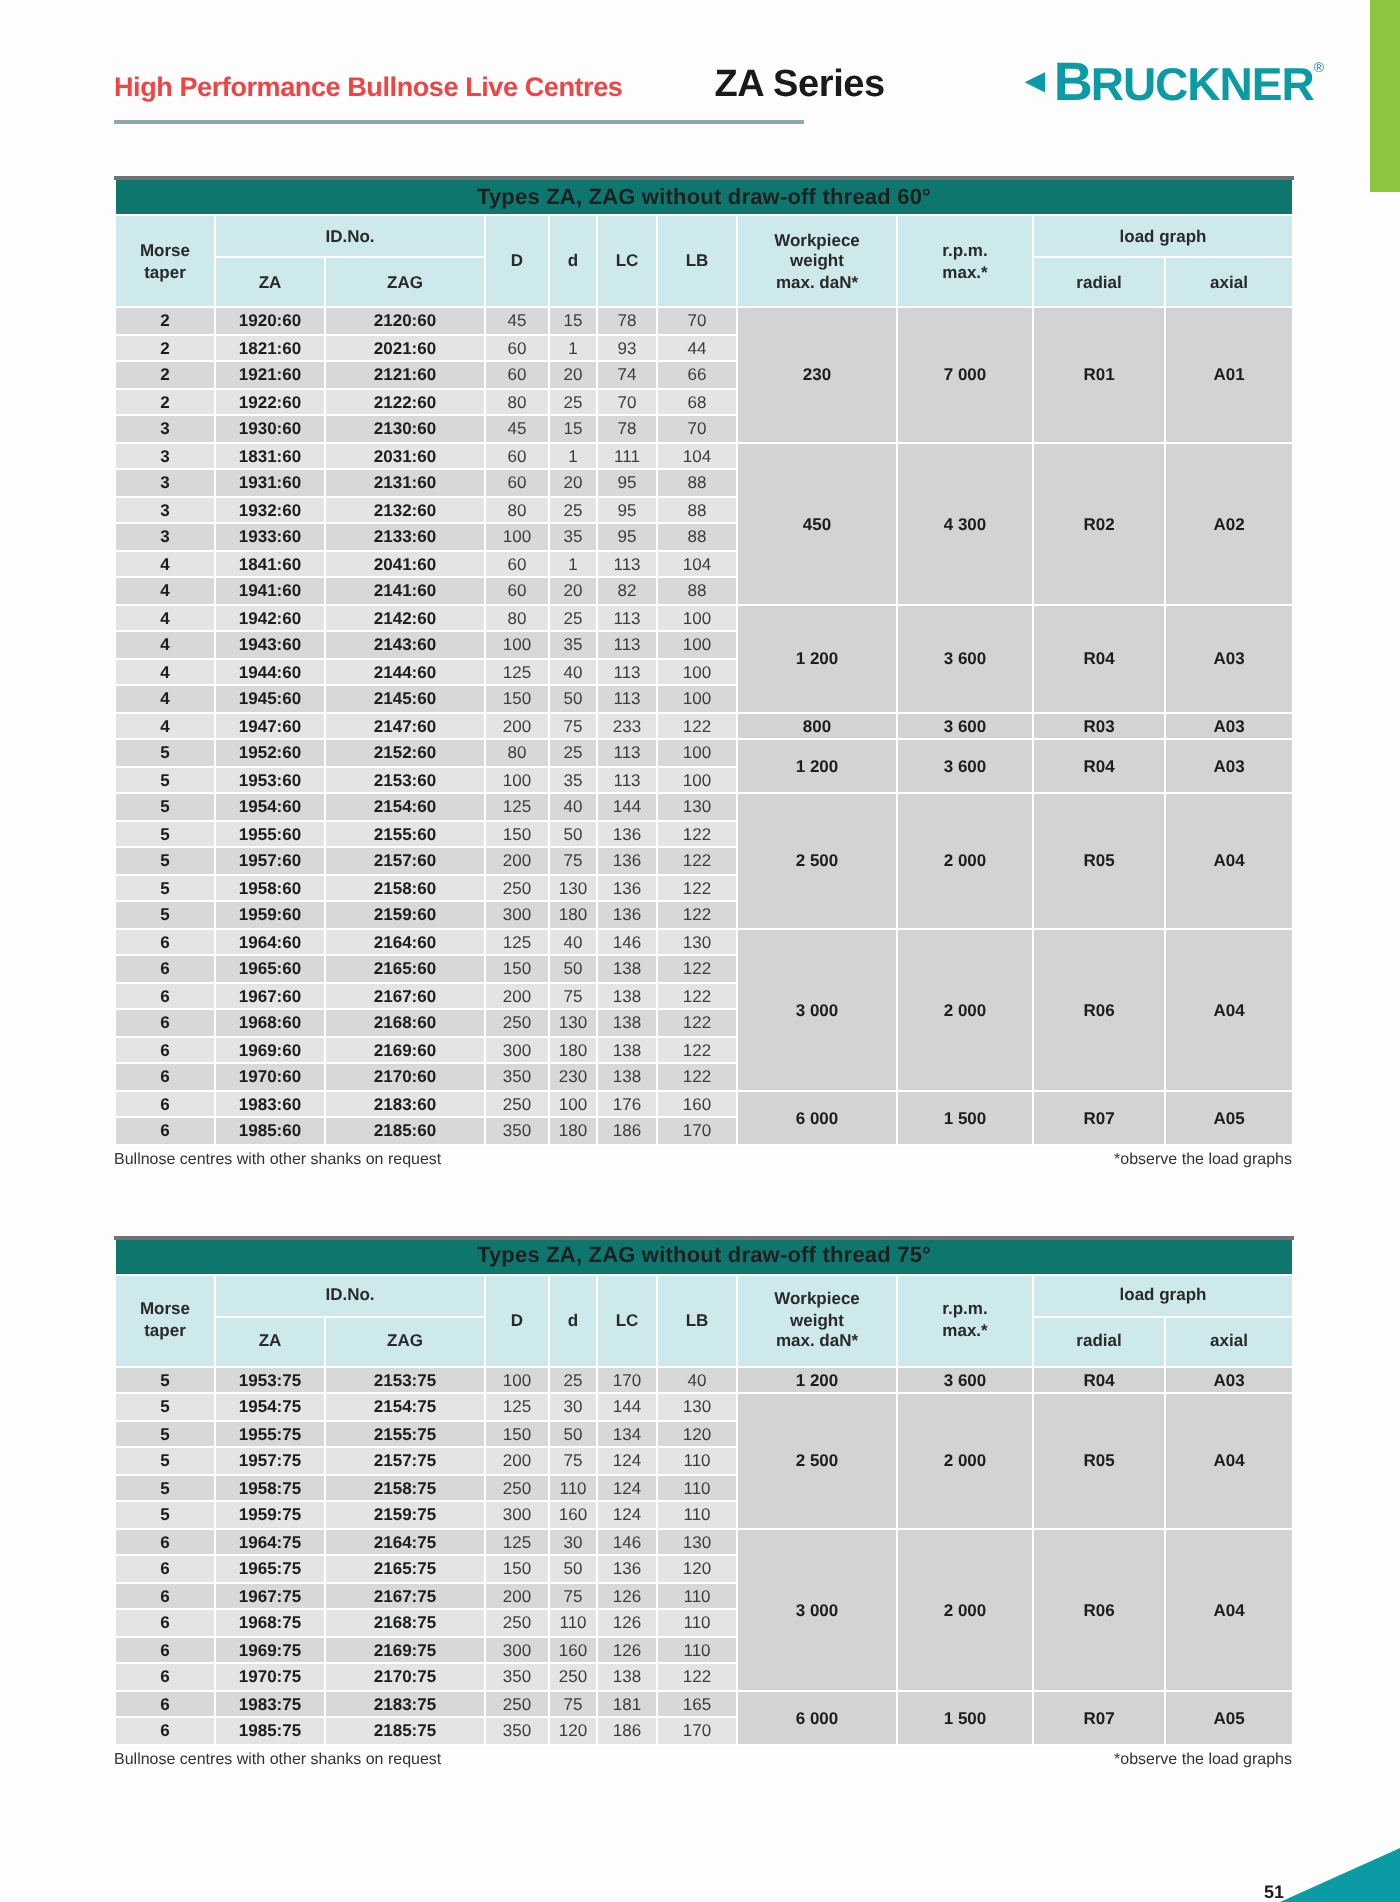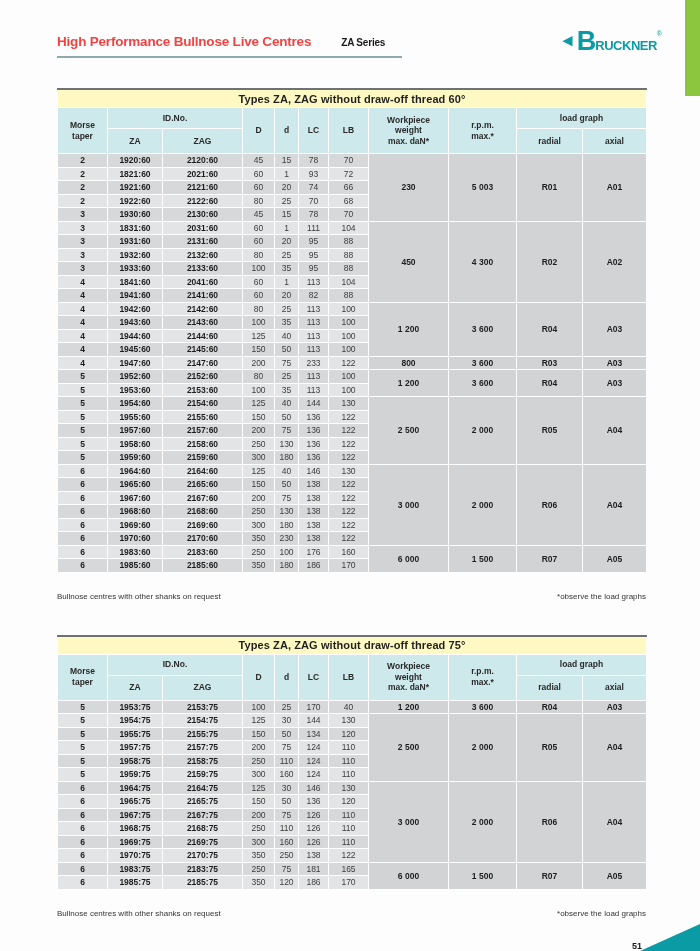--- a/index.html
+++ b/index.html
@@ -10,46 +10,46 @@
   }
   
   .green-bar{position:absolute;top:0;right:0;width:15px;height:96px;background:#8cc63f;}
   .corner-triangle{position:absolute;bottom:0;right:0;width:0;height:0;
     border-bottom:27px solid #0a9ba4;border-left:60px solid transparent;}
   .page-num{position:absolute;bottom:0px;right:58px;font-size:9px;font-weight:bold;color:#1a1a1a;}
   
   .doc-header{position:absolute;left:57px;top:32px;width:588px;}
   .title-line{white-space:nowrap;}
   .doc-title{font-size:13.5px;font-weight:bold;color:#ef4444;letter-spacing:-0.2px;}
-  .doc-series{font-size:10px;font-weight:bold;color:#1a1a1a;margin-left:30px;letter-spacing:-0.2px;}
+  .doc-series{font-size:19px;font-weight:bold;color:#1a1a1a;margin-left:46px;letter-spacing:-0.2px;}
   .title-rule{width:345px;height:2px;background:#8fa8b0;margin-top:6px;}
   .logo{position:absolute;right:38px;top:28px;color:#0a9ba4;white-space:nowrap;line-height:1;}
   .logo-arrow{font-size:17px;vertical-align:4px;margin-right:1px;}
   .logo-b{font-size:27px;font-weight:bold;letter-spacing:-1px;}
-  .logo-rest{font-size:13px;font-weight:bold;letter-spacing:-0.5px;}
+  .logo-rest{font-size:23px;font-weight:bold;letter-spacing:-0.5px;}
   .logo-reg{font-size:7px;vertical-align:14px;}
   
   .tables-wrap{position:absolute;left:57px;top:88px;width:589px;}
   table.spec{border-collapse:collapse;table-layout:fixed;width:589px;}
   table.spec td,table.spec th{border:1px solid #ffffff;padding:0;vertical-align:middle;text-align:center;overflow:hidden;}
-  .t-title{background:#fef9c3;font-size:11px;font-weight:bold;color:#1f1f1f;height:17px;
+  .t-title{background:#0f766e;font-size:11px;font-weight:bold;color:#1f1f1f;height:17px;
     border-top:2px solid #6e7275 !important;letter-spacing:0.1px;}
   th.hd{background:#cde9ec;font-size:8.5px;font-weight:bold;color:#2a2a2a;line-height:1.25;white-space:pre-line;}
   th.hd-top{height:20px;}
   th.hd-bot{height:24px;}
   
   col.c-morse{width:50px;} col.c-za{width:55px;} col.c-zag{width:80px;}
   col.c-D{width:32px;} col.c-d{width:24px;} col.c-LC{width:30px;} col.c-LB{width:40px;}
   col.c-wt{width:80px;} col.c-rpm{width:68px;} col.c-rad{width:66px;} col.c-ax{width:64px;}
   tbody td{height:12.5px;font-size:8.5px;color:#3c3c3c;}
   tbody td.bold{font-weight:bold;color:#1d1d1d;}
   tr.odd td.striped{background:#d7d8da;}
   tr.even td.striped{background:#e3e4e5;}
   td.gcell{background:#d2d3d5;font-weight:bold;color:#1d1d1d;font-size:8.5px;}
-  .footrow{display:flex;justify-content:space-between;margin-top:19px;
+  .footrow{display:flex;justify-content:space-between;margin-top:2px;
     font-size:8px;color:#333;align-items:center;}
   .tbl-gap{height:34px;}
 </style>
 </head>
 <body>
 
 <div class="green-bar"></div>
 
 <div class="doc-header">
   <div class="title-line">
@@ -107,32 +107,32 @@
     <tbody>
         <tr class="odd">
           <td class="striped bold">2</td>
           <td class="striped bold">1920:60</td>
           <td class="striped bold">2120:60</td>
           <td class="striped">45</td>
           <td class="striped">15</td>
           <td class="striped">78</td>
           <td class="striped">70</td>
           <td rowspan="5" class="gcell">230</td>
-          <td rowspan="5" class="gcell">5 003</td>
+          <td rowspan="5" class="gcell">7 000</td>
           <td rowspan="5" class="gcell">R01</td>
           <td rowspan="5" class="gcell">A01</td>
         </tr>
         <tr class="even">
           <td class="striped bold">2</td>
           <td class="striped bold">1821:60</td>
           <td class="striped bold">2021:60</td>
           <td class="striped">60</td>
           <td class="striped">1</td>
           <td class="striped">93</td>
-          <td class="striped">72</td>
+          <td class="striped">44</td>
         </tr>
         <tr class="odd">
           <td class="striped bold">2</td>
           <td class="striped bold">1921:60</td>
           <td class="striped bold">2121:60</td>
           <td class="striped">60</td>
           <td class="striped">20</td>
           <td class="striped">74</td>
           <td class="striped">66</td>
         </tr>

